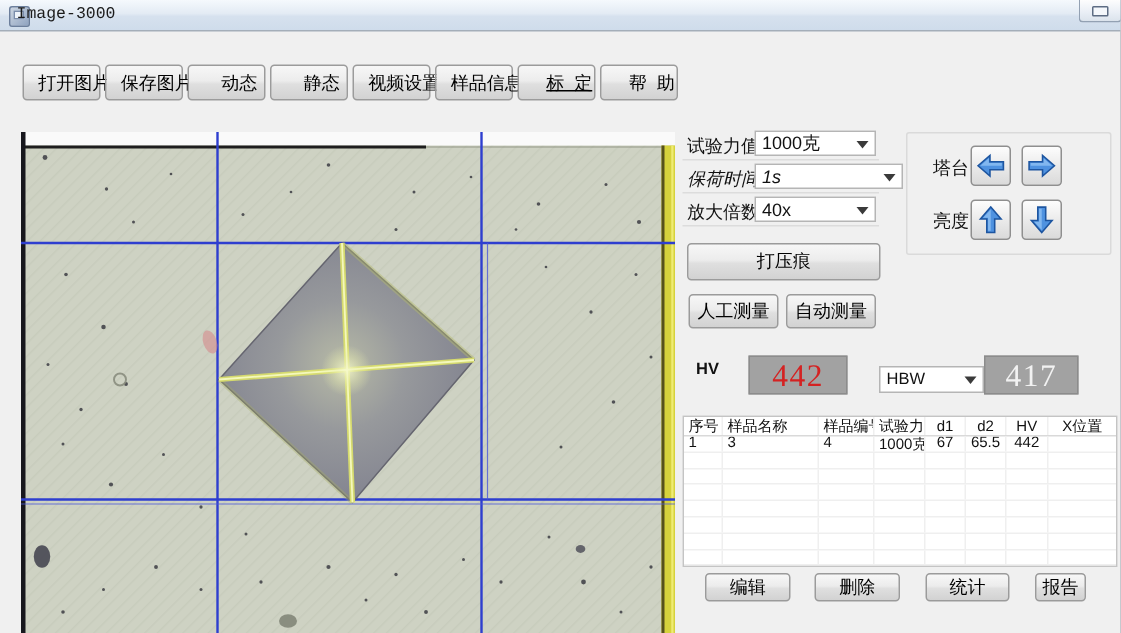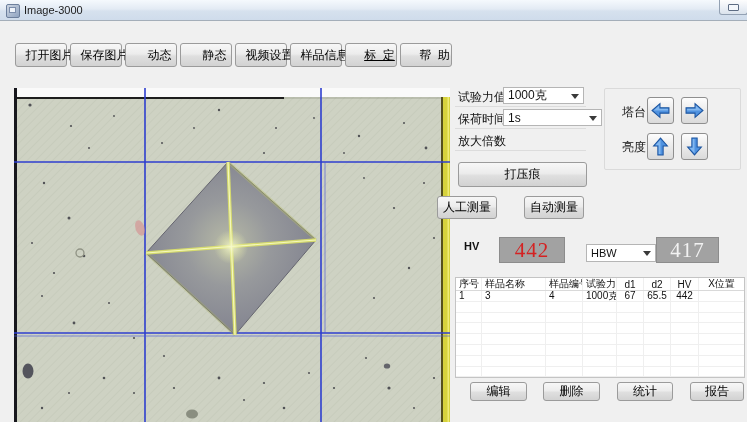--- a/index.html
+++ b/index.html
@@ -15,21 +15,21 @@
     border-bottom:1px solid #a4aeb9;
   }
   .appicon{
     position:absolute;left:6px;top:4px;width:12px;height:12px;
     background:linear-gradient(135deg,#cdd6e2,#8fa3c0);
     border:1px solid #6c7f9c;border-radius:2px;
   }
   .appicon::after{content:"";position:absolute;left:2px;top:2px;width:5px;height:4px;
     background:#eef3fa;border:1px solid #7b8dab;}
   .wtitle{
-    position:absolute;left:24px;top:4px;font-size:11px;color:#1b1b1b;
+    position:absolute;left:11px;top:4px;font-size:11px;color:#1b1b1b;font-family:Liberation Mono, monospace;
   }
   .minbtn{
     position:absolute;left:719px;top:0;width:27px;height:14px;
     background:linear-gradient(180deg,#fdfdfd,#e9eef5 60%,#dbe3ec);
     border:1px solid #93a1b3;border-top:none;border-radius:0 0 3px 3px;
     display:flex;align-items:center;justify-content:center;
   }
   .minbtn .glyph{width:9px;height:5px;border:1px solid #5d6c83;border-radius:1px;background:#f4f7fb;}
   
   .btn{
@@ -221,33 +221,37 @@
   </svg>
 </div>
 
 <div class="setrow" style="top:85px;">
   <span class="lbl">试验力值</span>
   <div class="combo" style="left:48px;top:2px;width:81px;height:17px;">
     <span>1000克</span>
     <span class="chev"></span>
   </div>
 </div>
-<div class="setrow" style="top:107px;">
+<div class="setrow" style="top:107px;font-style:italic;">
   <span class="lbl">保荷时间</span>
   <div class="combo" style="left:48px;top:2px;width:99px;height:17px;">
     <span>1s</span>
     <span class="chev"></span>
   </div>
 </div>
 <div class="setrow" style="top:129px;">
   <span class="lbl">放大倍数</span>
+  <div class="combo" style="left:48px;top:2px;width:81px;height:17px;">
+    <span>40x</span>
+    <span class="chev"></span>
+  </div>
 </div>
 
 <div class="btn" style="position:absolute;left:458px;top:162px;width:129px;height:25px;">打压痕</div>
-<div class="btn" style="position:absolute;left:437px;top:196px;width:60px;height:23px;">人工测量</div>
+<div class="btn" style="position:absolute;left:459px;top:196px;width:60px;height:23px;">人工测量</div>
 <div class="btn" style="position:absolute;left:524px;top:196px;width:60px;height:23px;">自动测量</div>
 
 <div class="groupbox">
   <span class="glbl" style="left:17px;top:15px;">塔台</span>
   <div class="arrbtn" style="left:42px;top:8px;">
     <svg width="19" height="19" viewBox="0 0 18 18">
       <path d="M17 6.5 L8.5 6.5 L8.5 2.5 L1 9 L8.5 15.5 L8.5 11.5 L17 11.5 Z" fill="#4f92e0" stroke="#1d55a0" stroke-width="1"></path>
       <path d="M16 7.3 L7.8 7.3 L7.8 4.2 L2.5 9 L7.8 9 L16 9 Z" fill="#8ec0f2" opacity="0.8"></path>
     </svg>
   </div>
@@ -369,13 +373,13 @@
       <div class="tc c4"></div>
       <div class="tc c5"></div>
       <div class="tc c6"></div>
       <div class="tc c7"></div>
     </div>
 </div>
 
 <div class="btn footer-btn" style="left:470px;width:57px;">编辑</div>
 <div class="btn footer-btn" style="left:543px;width:57px;">删除</div>
 <div class="btn footer-btn" style="left:617px;width:56px;">统计</div>
-<div class="btn footer-btn" style="left:690px;width:54px;">报告</div>
+<div class="btn footer-btn" style="left:690px;width:34px;">报告</div>
 
 </body></html>

